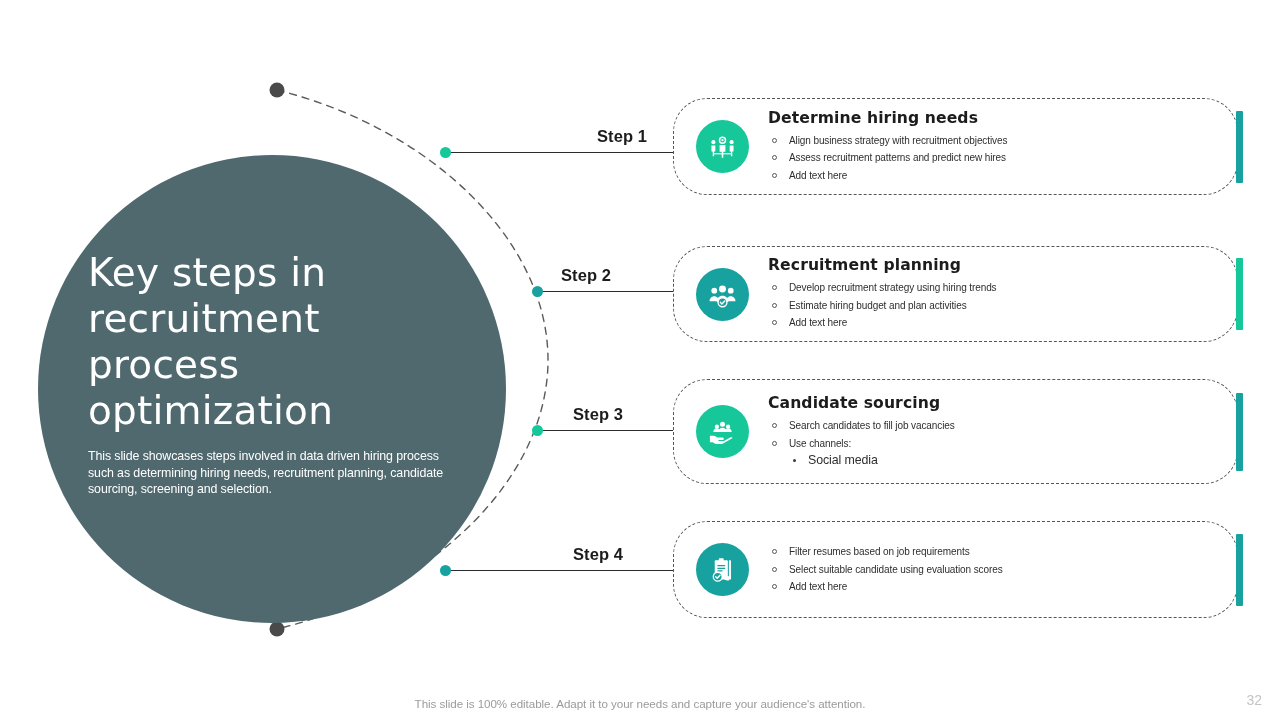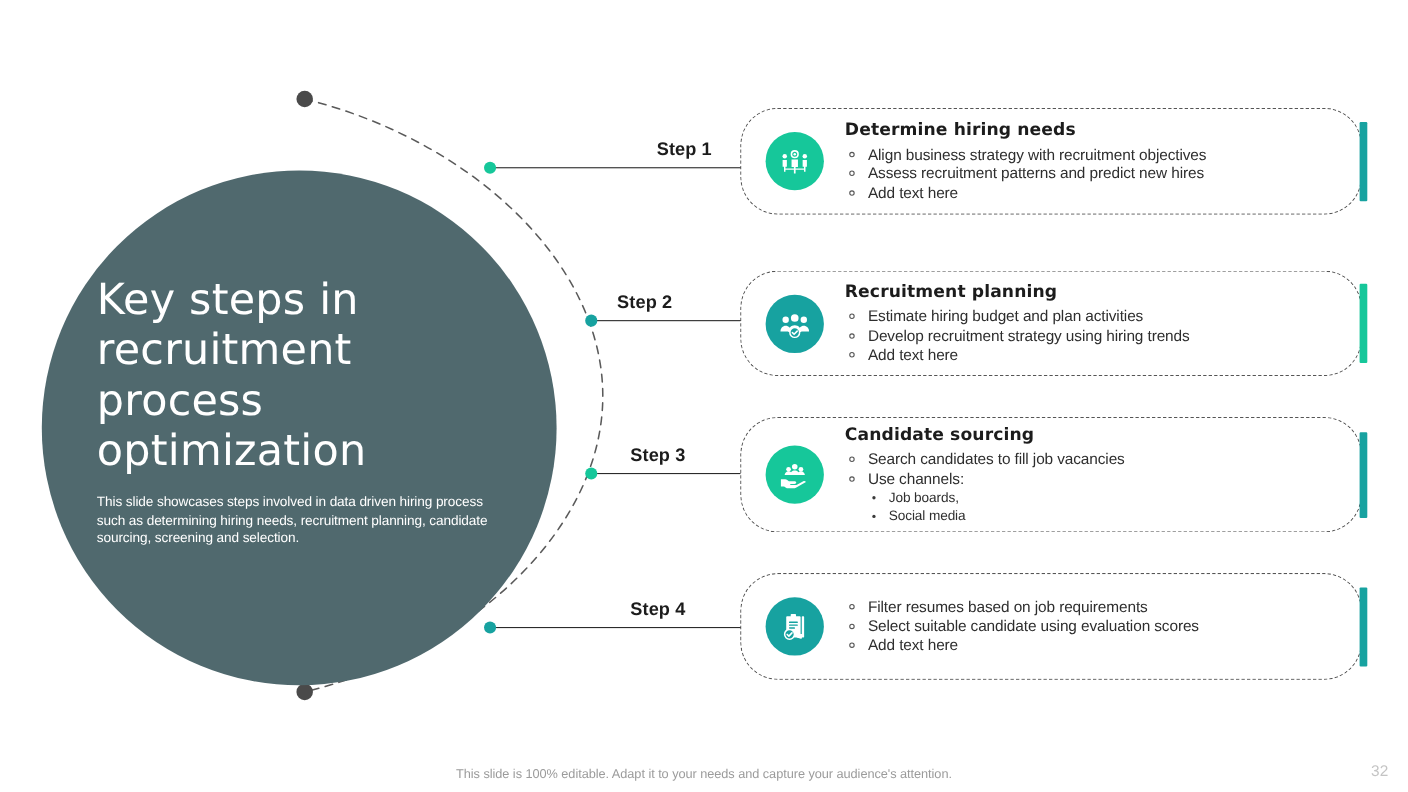--- a/index.html
+++ b/index.html
@@ -105,21 +105,21 @@
   .card-title{
     font-size:15.6px;
     font-weight:700;
     color:#1c1c1c;
     margin:0 0 5px 0;
     letter-spacing:.1px;
     font-family:"DejaVu Sans", sans-serif;
   }
   .blist{list-style:none;margin:0;padding:0;}
   .blist li{
-    font-size:14px;
+    font-size:10px;
     line-height:17.5px;
     color:#2e2e2e;
     position:relative;
     padding-left:21px;
     letter-spacing:-.1px;
   }
   .blist li::before{
     content:"";
     position:absolute;
     left:4px;top:6px;
@@ -235,22 +235,22 @@
           <path d="M19.6 23c0-3 2.2-5.2 4.9-5.2s4.9 2.2 4.9 5.2z"></path>
           <circle cx="16" cy="10.4" r="3.6"></circle>
           <path d="M9.9 23.6c0-3.6 2.7-6.3 6.1-6.3s6.1 2.7 6.1 6.3z"></path>
           <circle cx="16" cy="24" r="4.6" fill="#17a2a0" stroke="#fff" stroke-width="1.4"></circle>
           <path d="M13.8 24.1l1.6 1.6 2.9-3" fill="none" stroke="#fff" stroke-width="1.5" stroke-linecap="round" stroke-linejoin="round"></path>
         </svg>
       </div>
       <div class="card-body">
         <div class="card-title">Recruitment planning</div>
         <ul class="blist">
+          <li>Develop recruitment strategy using hiring trends</li>
           <li>Estimate hiring budget and plan activities</li>
-          <li>Develop recruitment strategy using hiring trends</li>
           <li>Add text here</li>
         </ul>
       </div>
     </div>
     <div class="accent-bar" style="--ab:#16c79a;height:72px;"></div>
   </div>
 
   <div class="step-row" style="left:537px;top:430px;width:143px;">
     <div class="step-line" style="left:0;width:143px;"></div>
     <div class="step-dot" style="left: -5.5px; --dot: #16c79a;"></div>
@@ -269,21 +269,20 @@
           <path d="M3 20.4h4.1c.6 0 1 .2 1.5.5l1.9 1.2h5.3c.9 0 1.6.6 1.6 1.3s-.7 1.3-1.6 1.3h-4v1.1h4.6c.8 0 1.4-.2 2.1-.6l5.5-3c.9-.5 2-.2 2.5.6l-9.4 5.4c-.7.4-1.4.6-2.2.6H9.4c-.6 0-1.1-.2-1.6-.5l-1.8-1.1H3z"></path>
         </svg>
       </div>
       <div class="card-body">
         <div class="card-title">Candidate sourcing</div>
         <ul class="blist">
           <li>Search candidates to fill job vacancies</li>
           <li>Use channels:</li>
         </ul>
         <ul class="sublist">
-          <li>Job boards,</li>
           <li>Social media</li>
         </ul>
       </div>
     </div>
     <div class="accent-bar" style="--ab:#17a2a0;height:78px;"></div>
   </div>
 
   <div class="step-row" style="left:445px;top:570px;width:235px;">
     <div class="step-line" style="left:0;width:235px;"></div>
     <div class="step-dot" style="left: -5.5px; --dot: #17a2a0;"></div>

